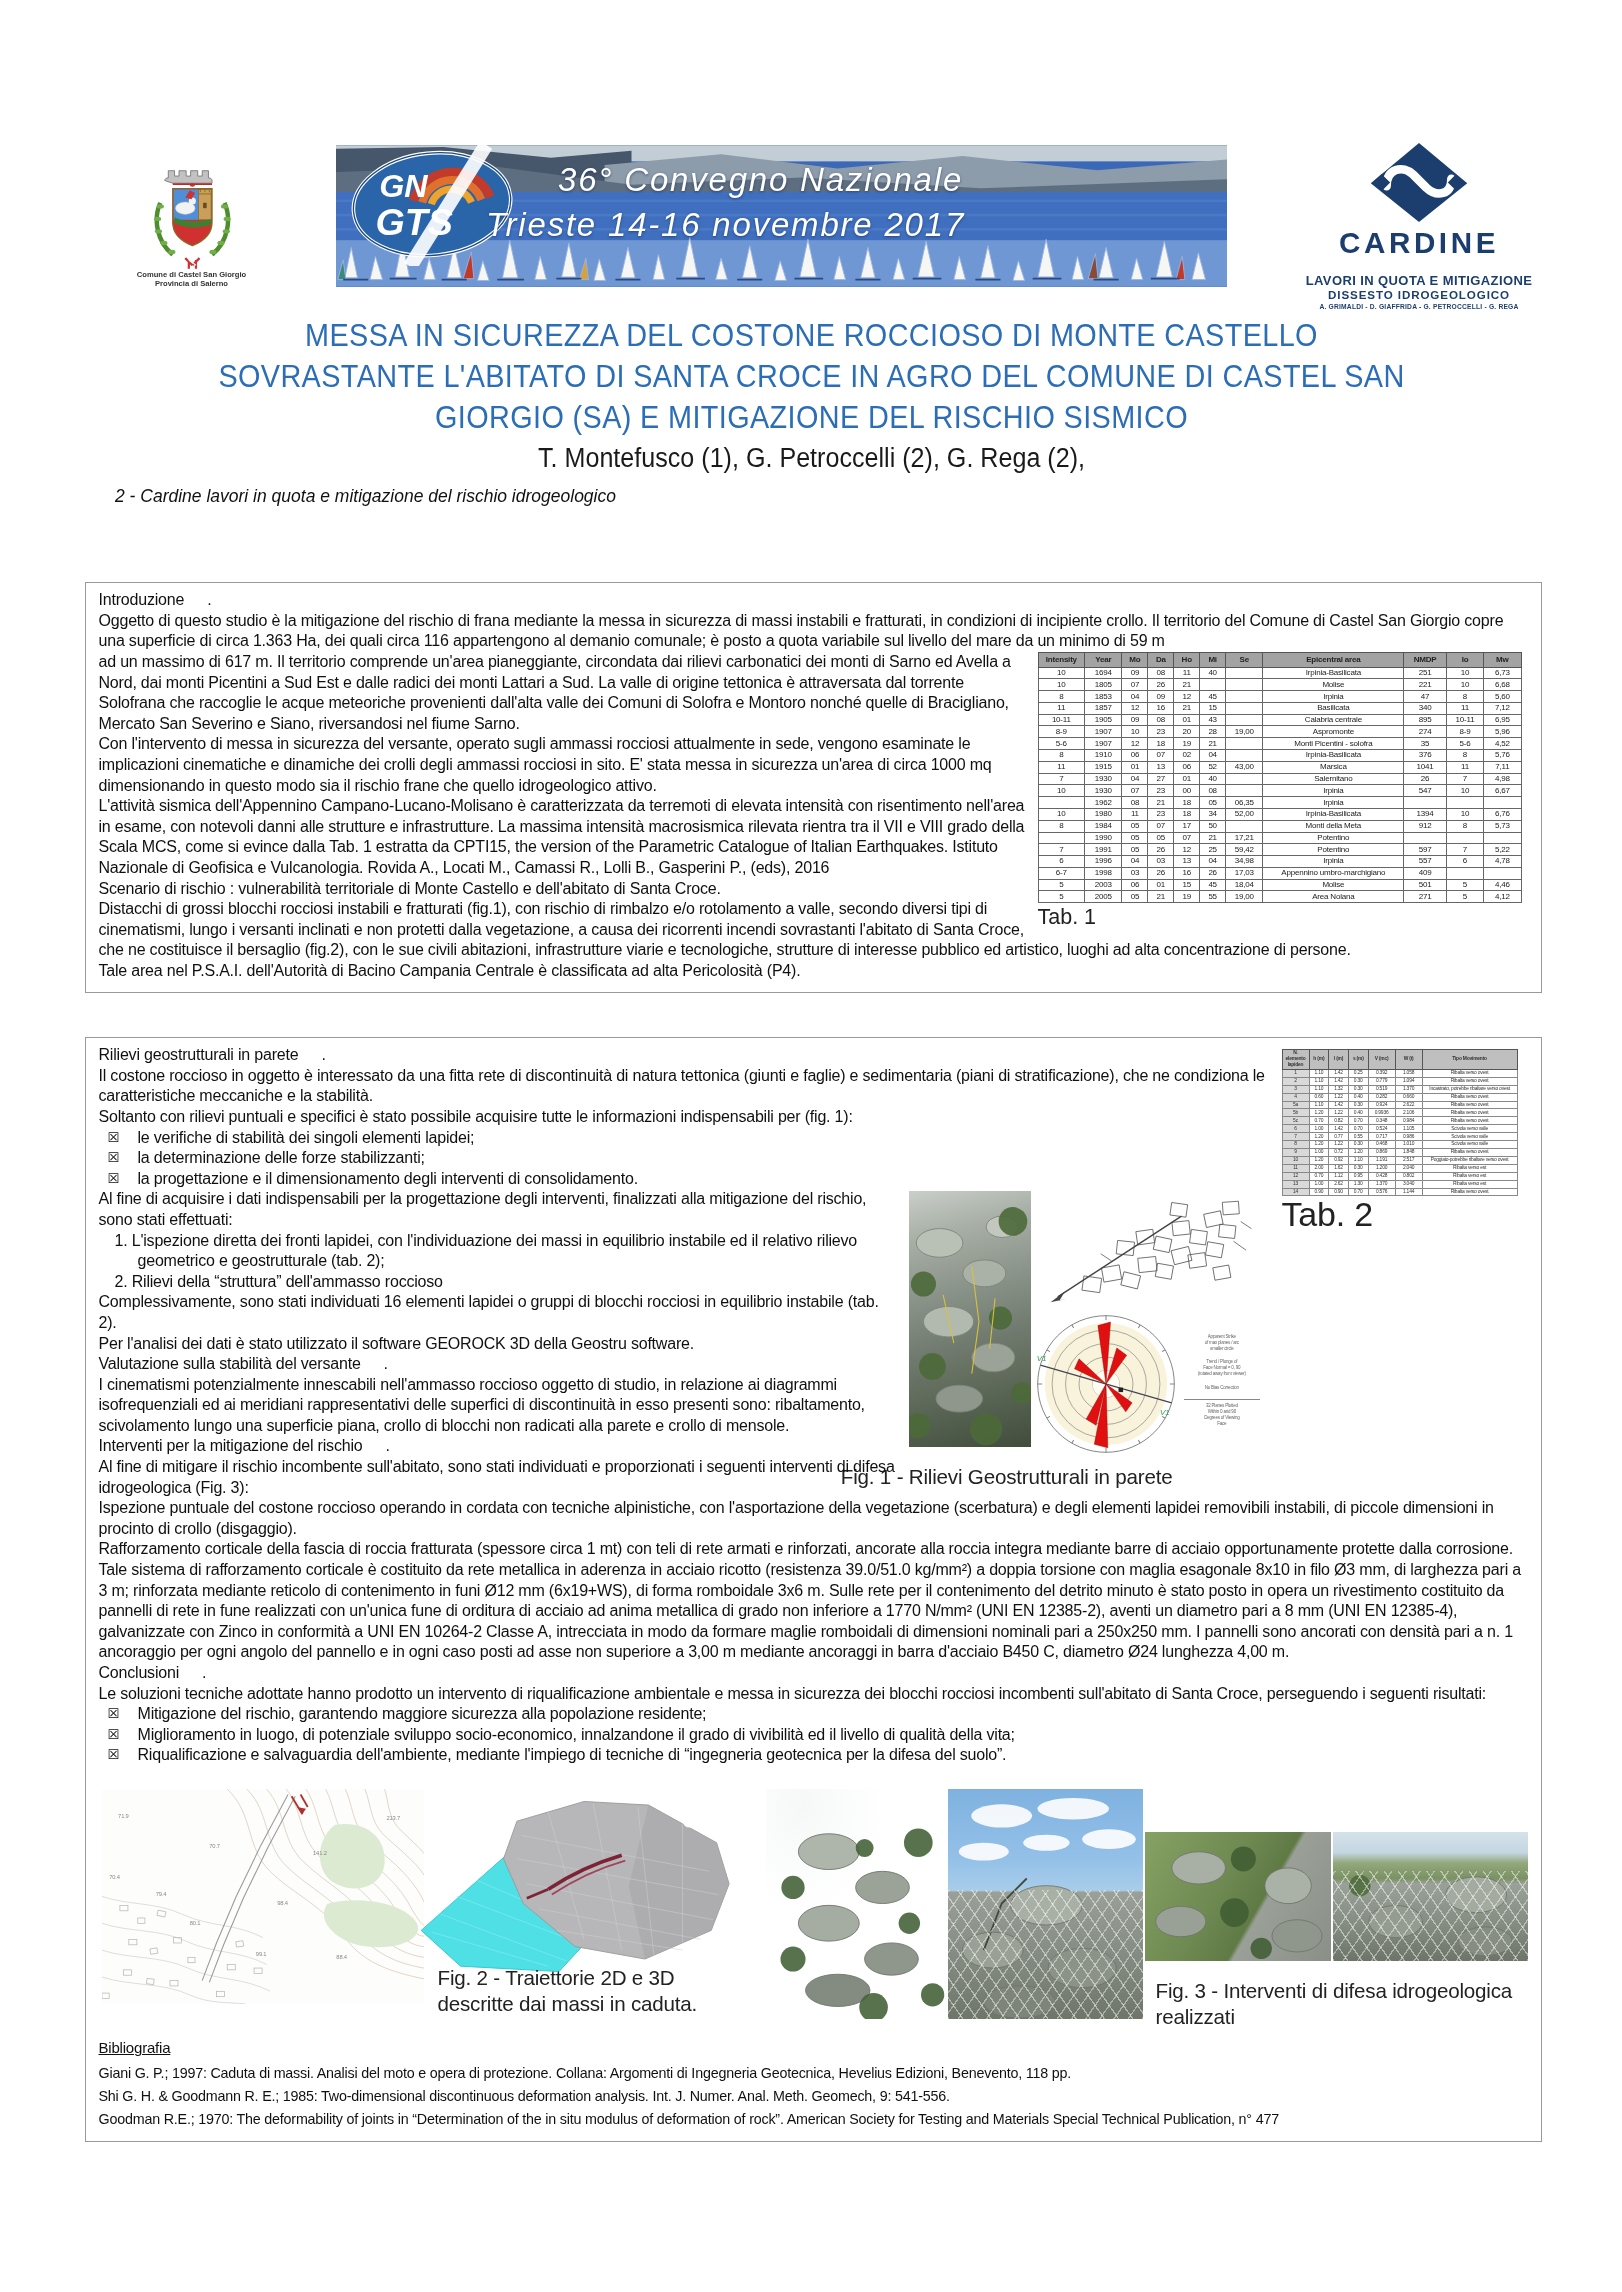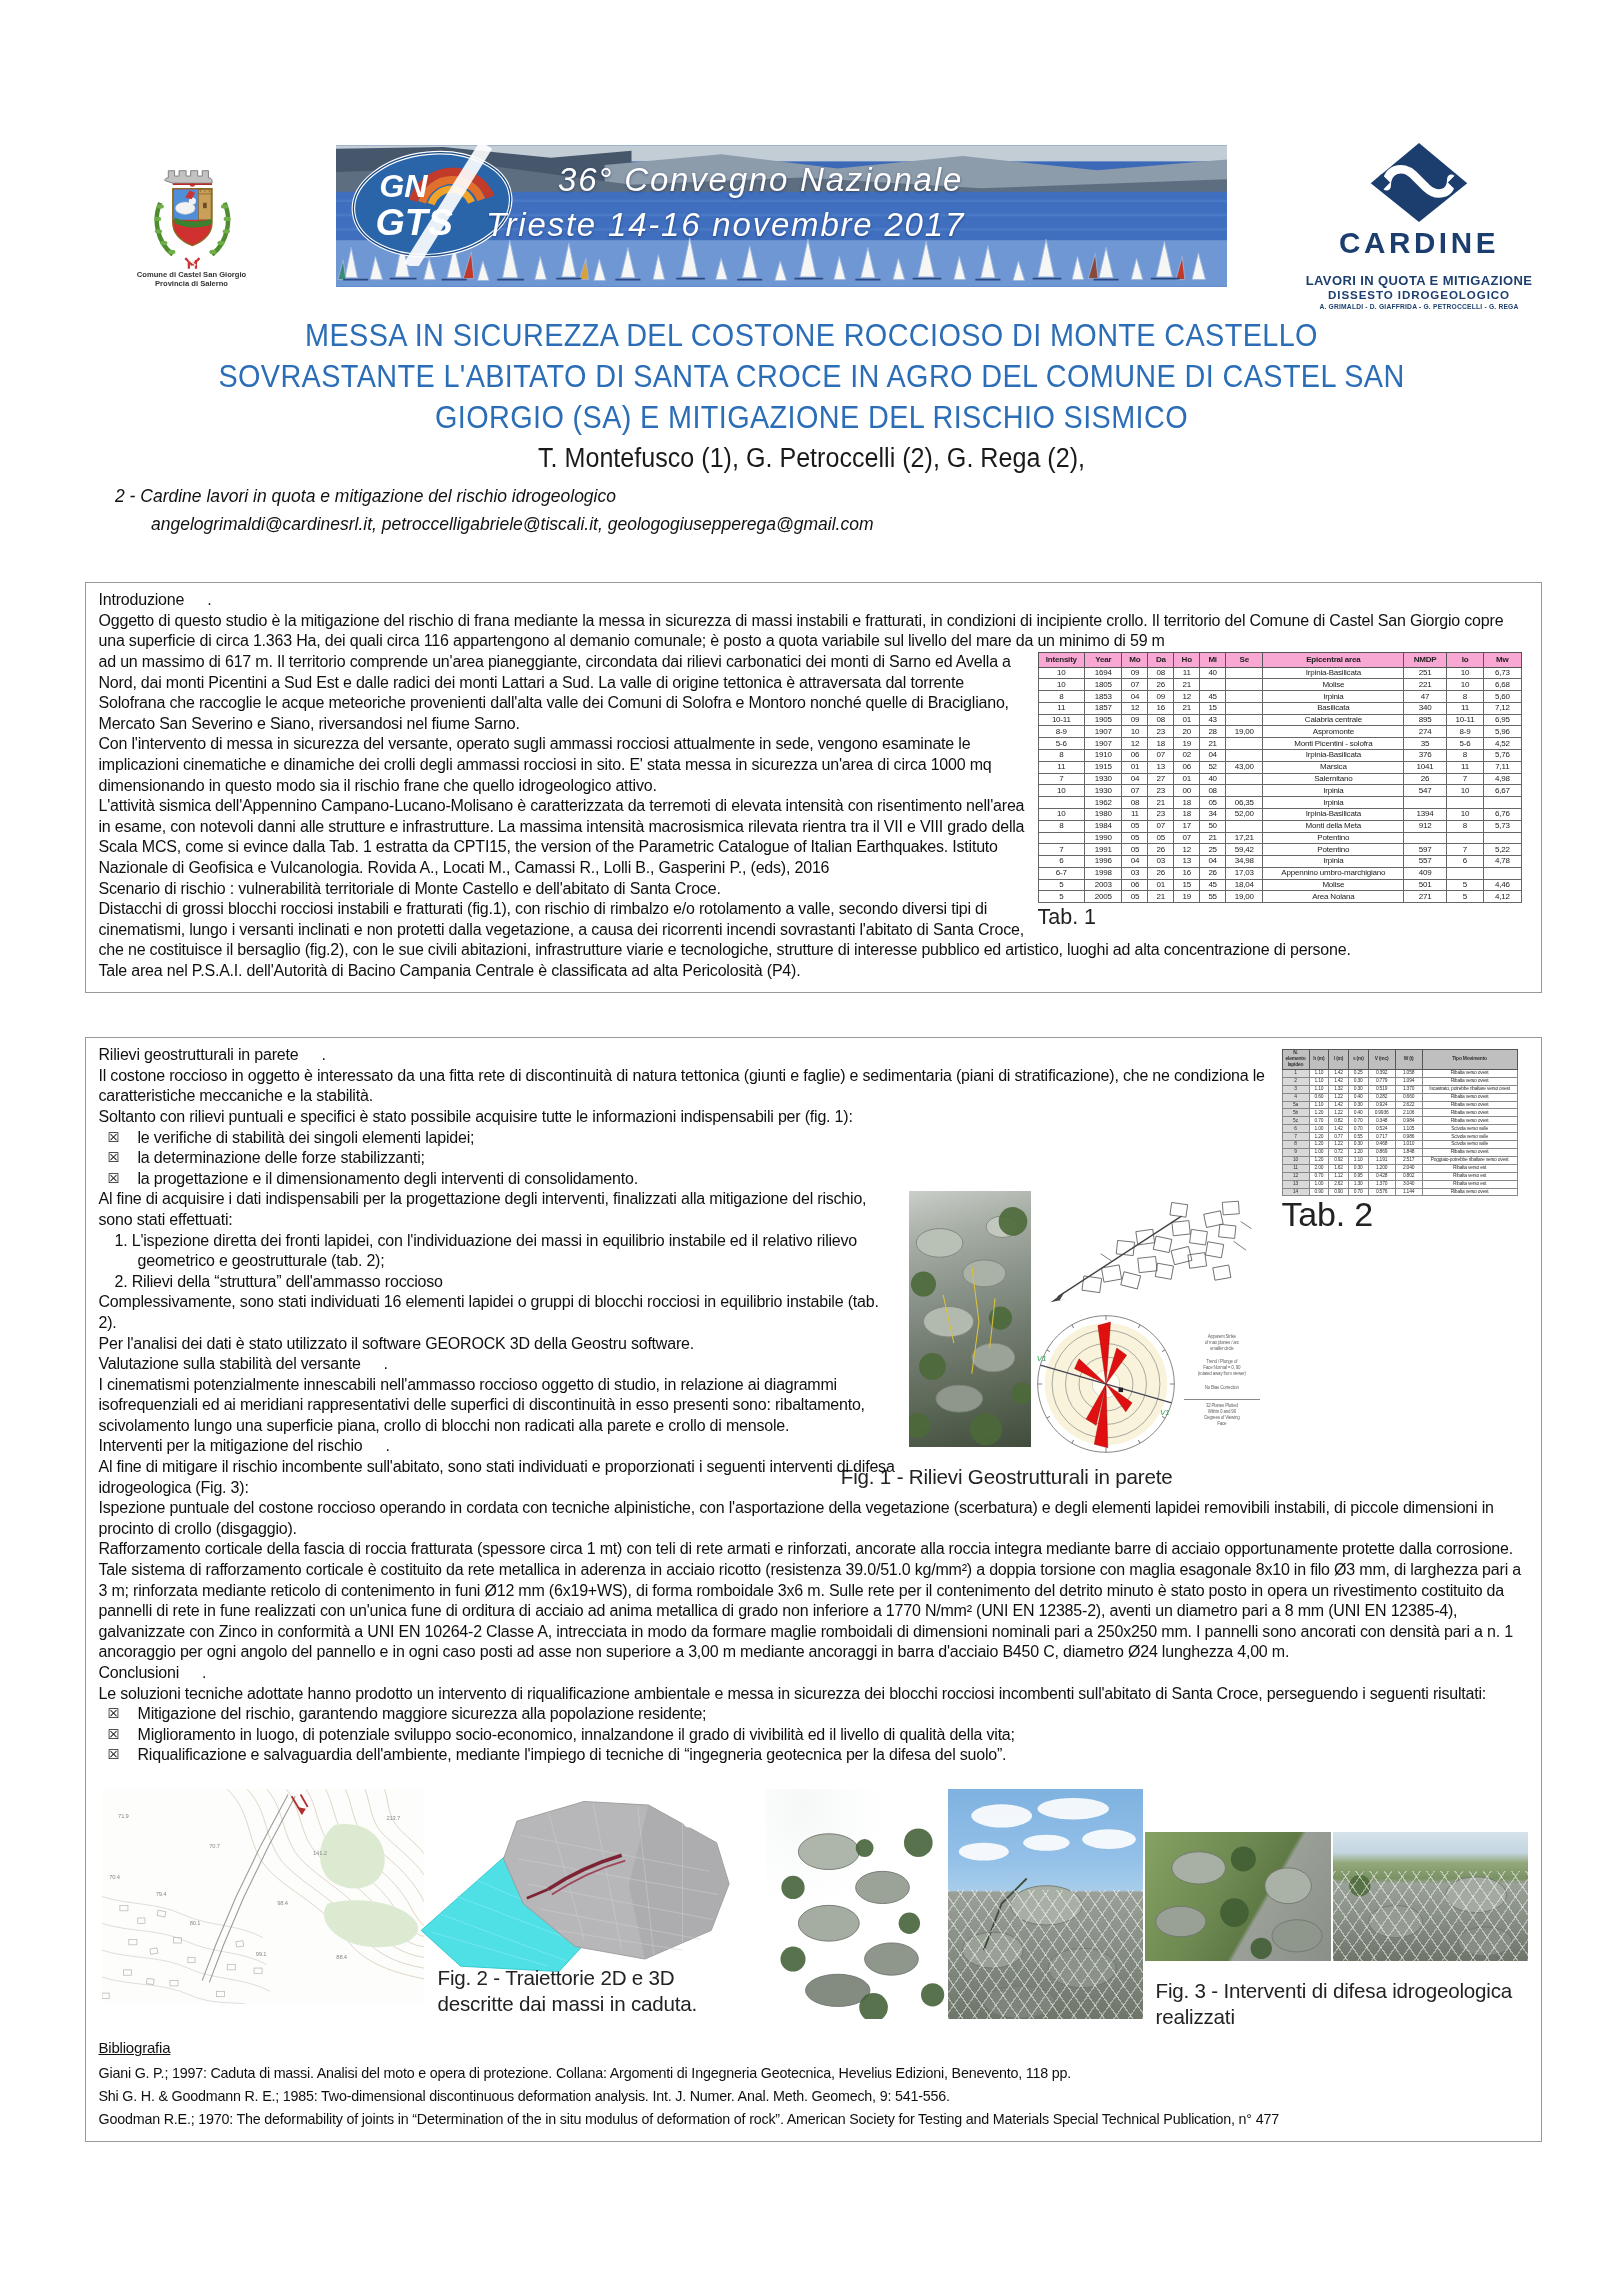--- a/index.html
+++ b/index.html
@@ -36,21 +36,21 @@
   .para{margin:0;}
   .hline{margin:0;}
   .hdot{margin-left:23px;}
   .bullet{margin:0;display:flex;}
   .bullet .bx{flex:0 0 30px;padding-left:9px;font-size:13.4px;}
   .bullet .bt{flex:1;}
   .numitem{margin:0;padding-left:39px;text-indent:-23px;}
   
   .t1float{float:right;width:491px;margin:0 0 3.6px 12.5px;}
   #tab1{border-collapse:collapse;width:484px;table-layout:fixed;font-size:8px;line-height:1.25;color:#222;}
-  #tab1 th{background:#f9a8d4;border:0.9px solid #555;font-weight:bold;padding:1.8px 0.9px;font-size:8px;}
+  #tab1 th{background:#a3a3a3;border:0.9px solid #555;font-weight:bold;padding:1.8px 0.9px;font-size:8px;}
   #tab1 td{border:0.9px solid #666;padding:0.4px 1.8px;text-align:center;overflow:hidden;white-space:nowrap;}
   .tab1-label{font-size:21.5px;margin-top:3.6px;color:#222;letter-spacing:0;}
   
   .t2float{float:right;width:247px;margin:3.6px 0 3.6px 10.7px;}
   #tab2{border-collapse:collapse;width:235px;table-layout:fixed;font-size:4.9px;line-height:1.25;color:#333;}
   #tab2 th{background:#bfbfbf;border:0.9px solid #555;padding:0.4px;font-size:4.9px;}
   #tab2 td{border:0.9px solid #888;padding:0.4px 0.9px;text-align:center;overflow:hidden;white-space:nowrap;}
   #tab2 td:first-child{background:#d9d9d9;}
   .tab2-label{font-size:34px;margin-top:7.2px;color:#222;}
   
@@ -198,21 +198,20 @@
   </div>
 
   <div class="title-block">
     <div class="title-line">MESSA IN SICUREZZA DEL COSTONE ROCCIOSO DI MONTE CASTELLO</div>
     <div class="title-line">SOVRASTANTE L'ABITATO DI SANTA CROCE IN AGRO DEL COMUNE DI CASTEL SAN</div>
     <div class="title-line">GIORGIO (SA) E MITIGAZIONE DEL RISCHIO SISMICO</div>
     <div class="authors-line">T. Montefusco (1), G. Petroccelli (2), G. Rega (2),</div>
   </div>
   <div class="affils">
     <div>2 - Cardine lavori in quota e mitigazione del rischio idrogeologico</div>
-    <div class="affil-ind">angelogrimaldi@cardinesrl.it, petroccelligabriele@tiscali.it, geologogiusepperega@gmail.com</div>
   </div>
 
   <div class="pbox" id="box1">
     <div class="hline"><span>Introduzione</span><span class="hdot">.</span></div>
     <p class="para">Oggetto di questo studio è la mitigazione del rischio di frana mediante la messa in sicurezza di massi instabili e fratturati, in condizioni di incipiente crollo. Il territorio del Comune di Castel San Giorgio copre una superficie di circa 1.363 Ha, dei quali circa 116 appartengono al demanio comunale; è posto a quota variabile sul livello del mare da un minimo di 59 m</p>
     <div class="t1float">
       <table id="tab1">
         <colgroup>
             <col style="width:45px">
             <col style="width:36px">

